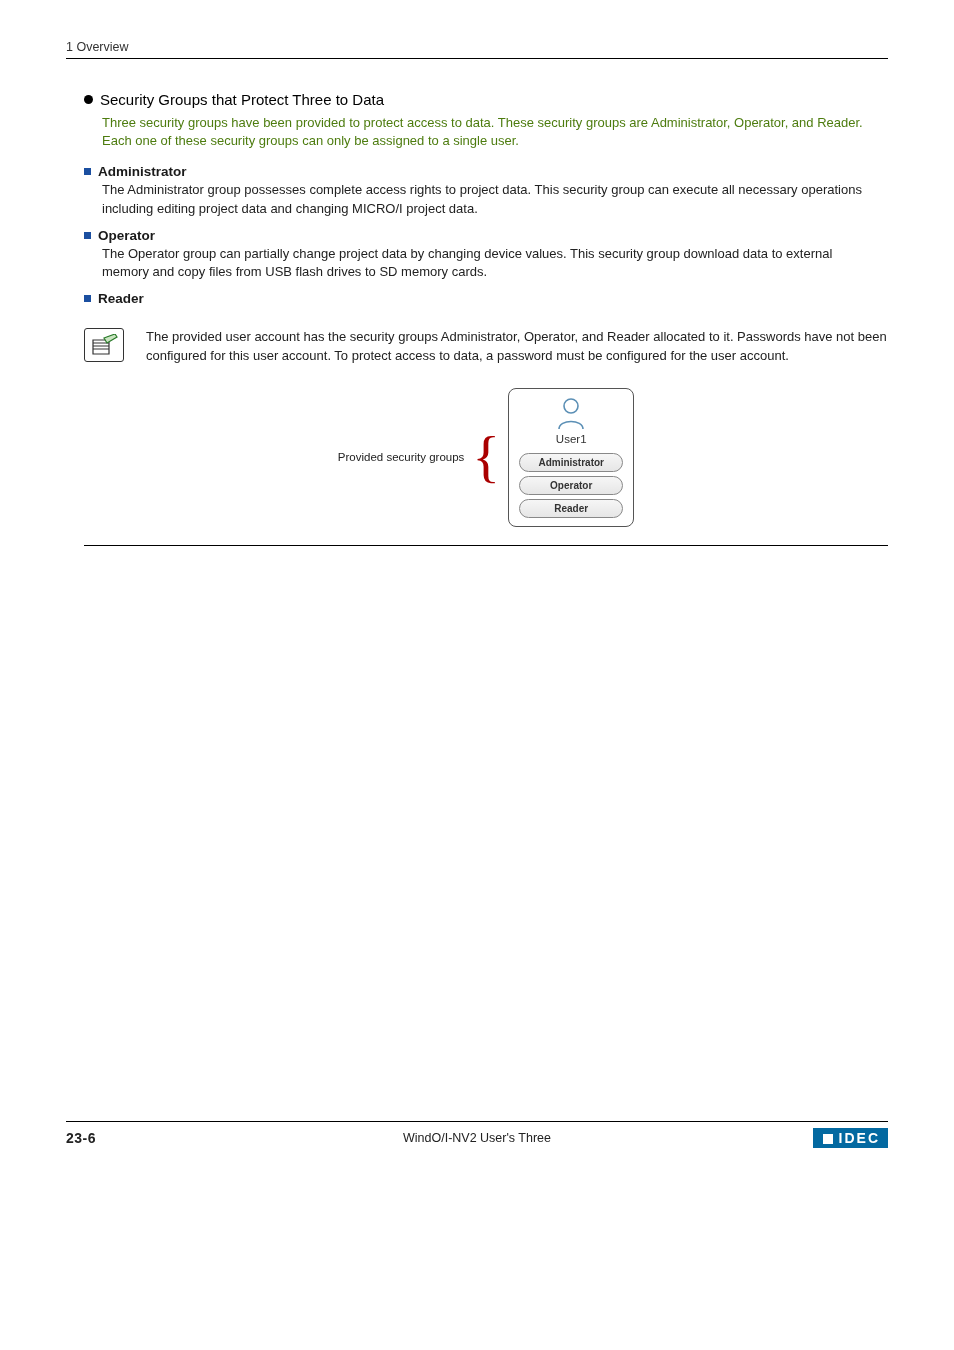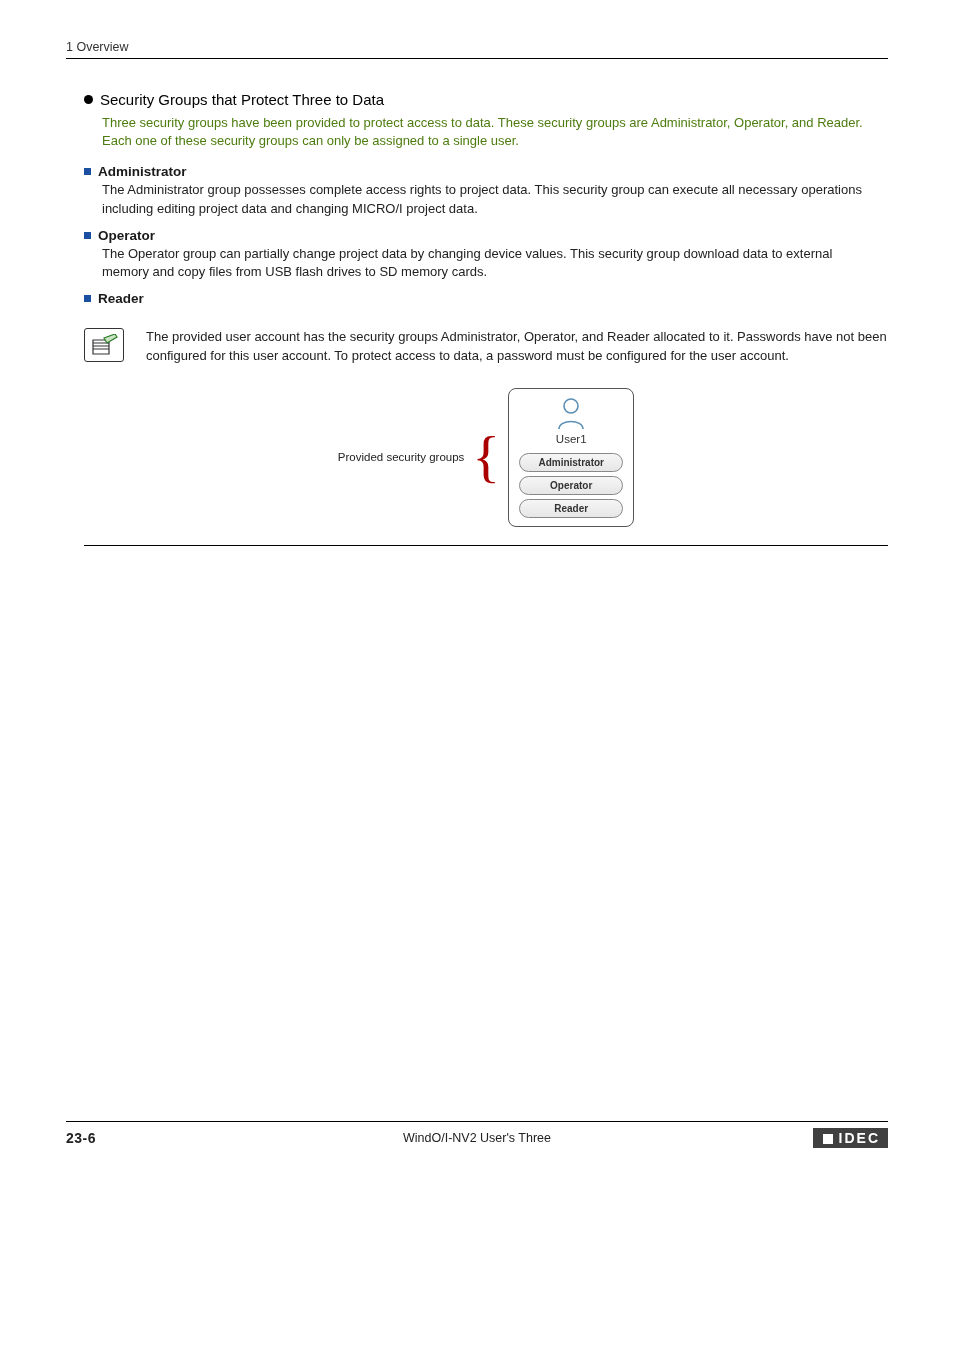--- a/index.html
+++ b/index.html
@@ -178,21 +178,21 @@
     font-size: 14px;
     letter-spacing: 0.5px;
   }
   .footer .mn {
     position: absolute;
     left: 50%;
     transform: translateX(-50%);
     font-size: 12.5px;
   }
   .idec {
-    background: #404040;
+    background: #0369a1;
     color: #fff;
     font-weight: bold;
     font-size: 14px;
     letter-spacing: 2px;
     padding: 2px 8px 2px 10px;
     display: inline-block;
   }
   .idec::before {
     content: "";
     display: inline-block;

